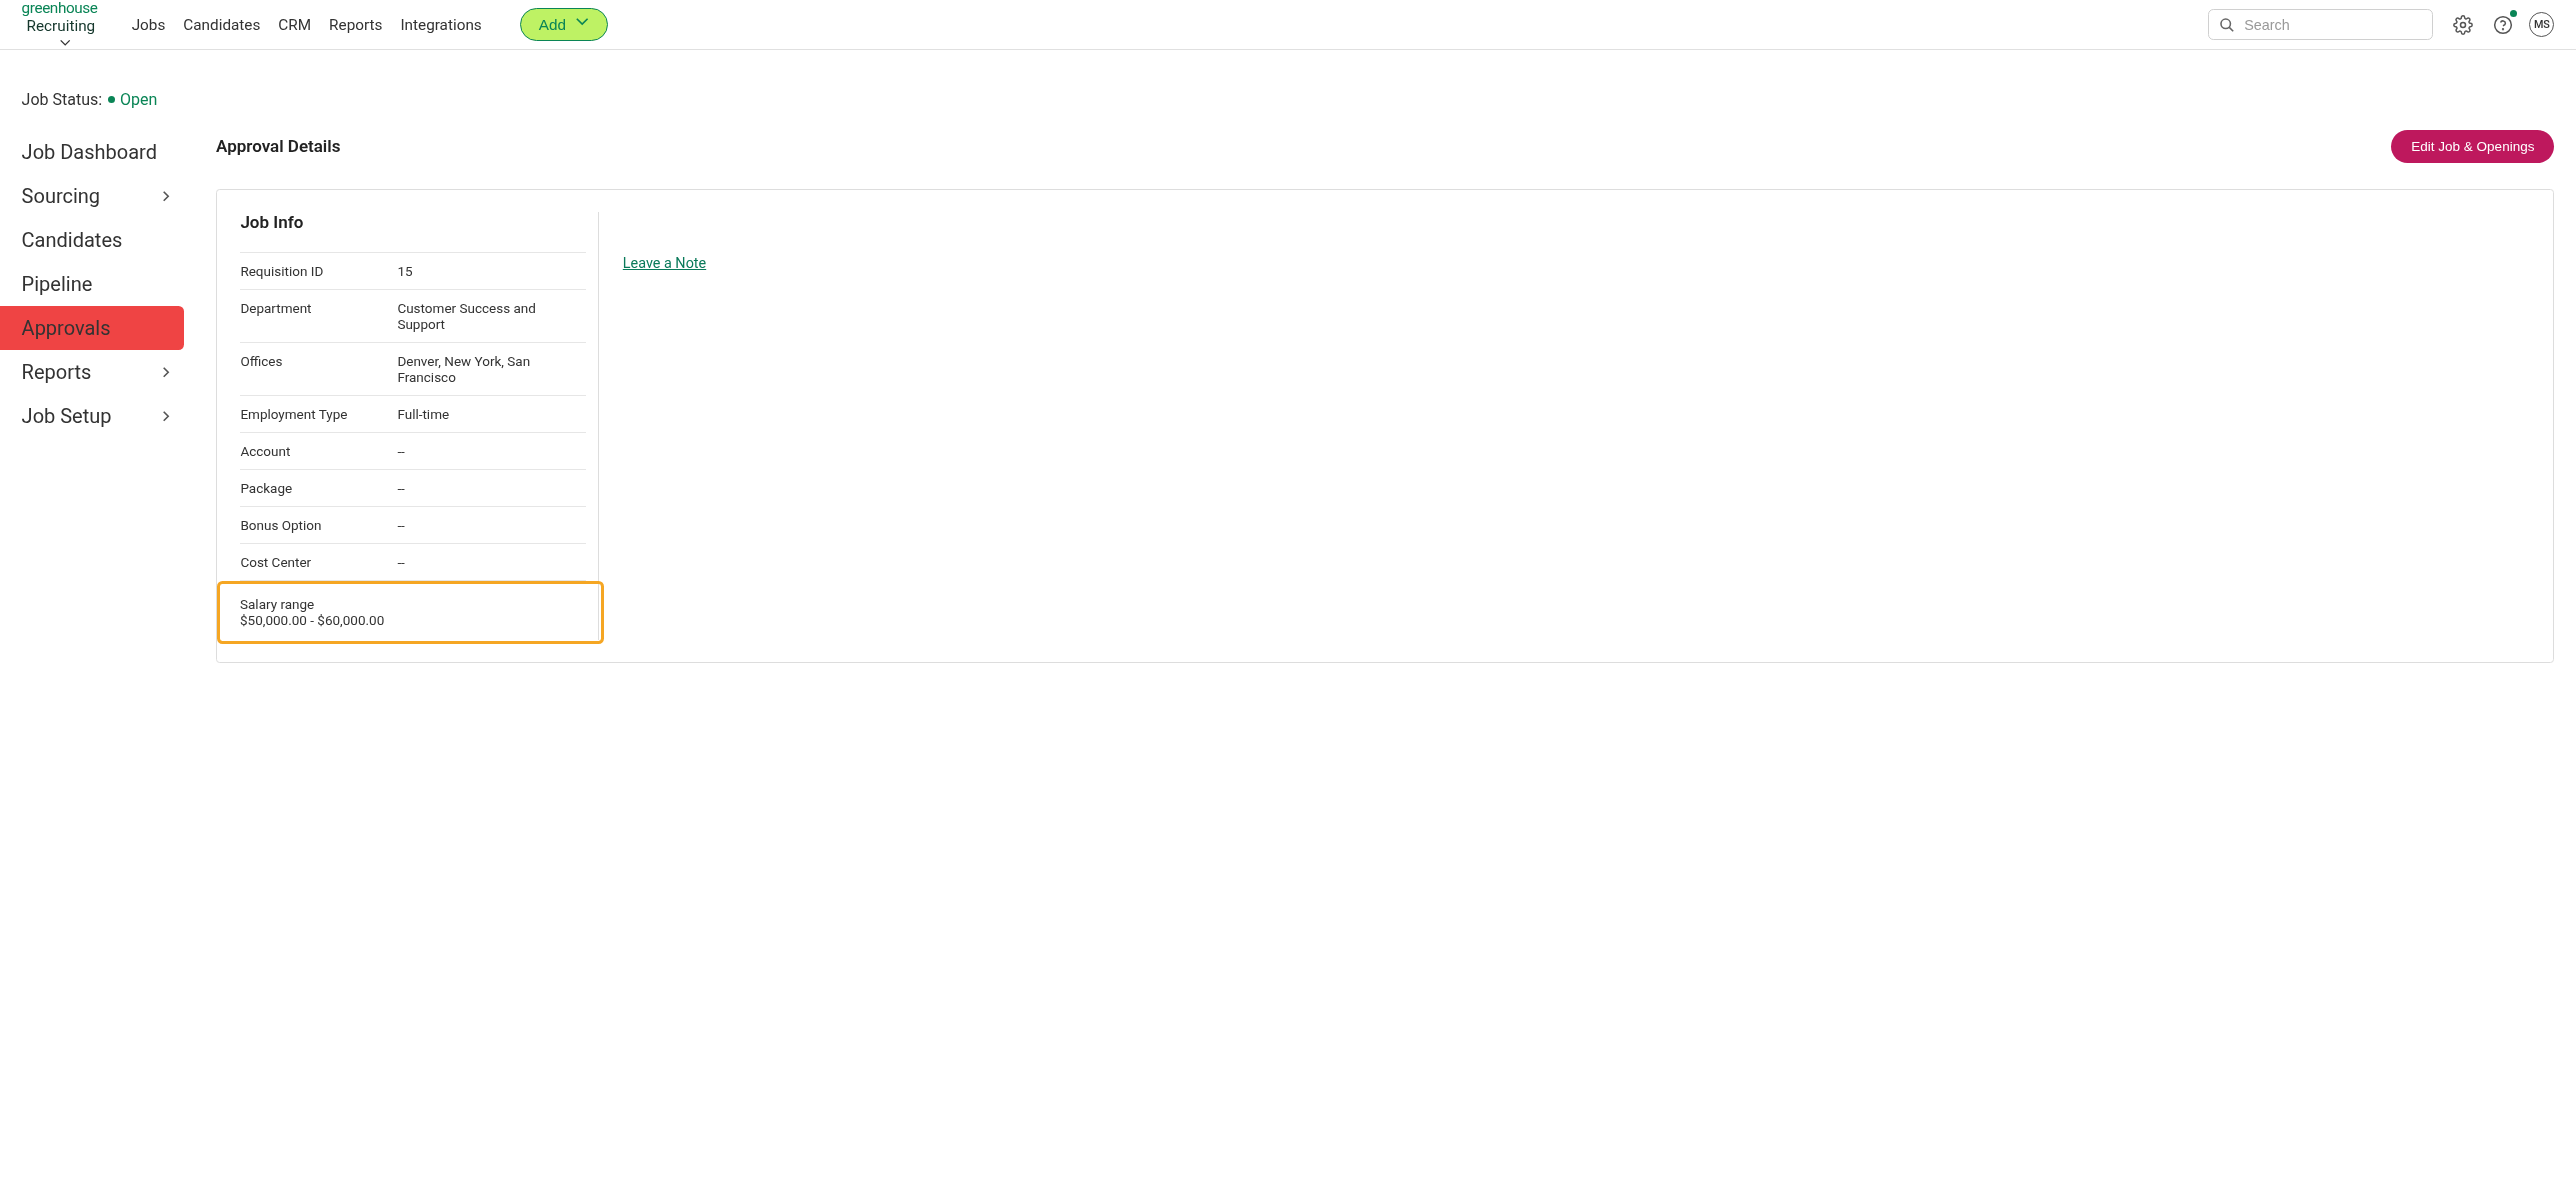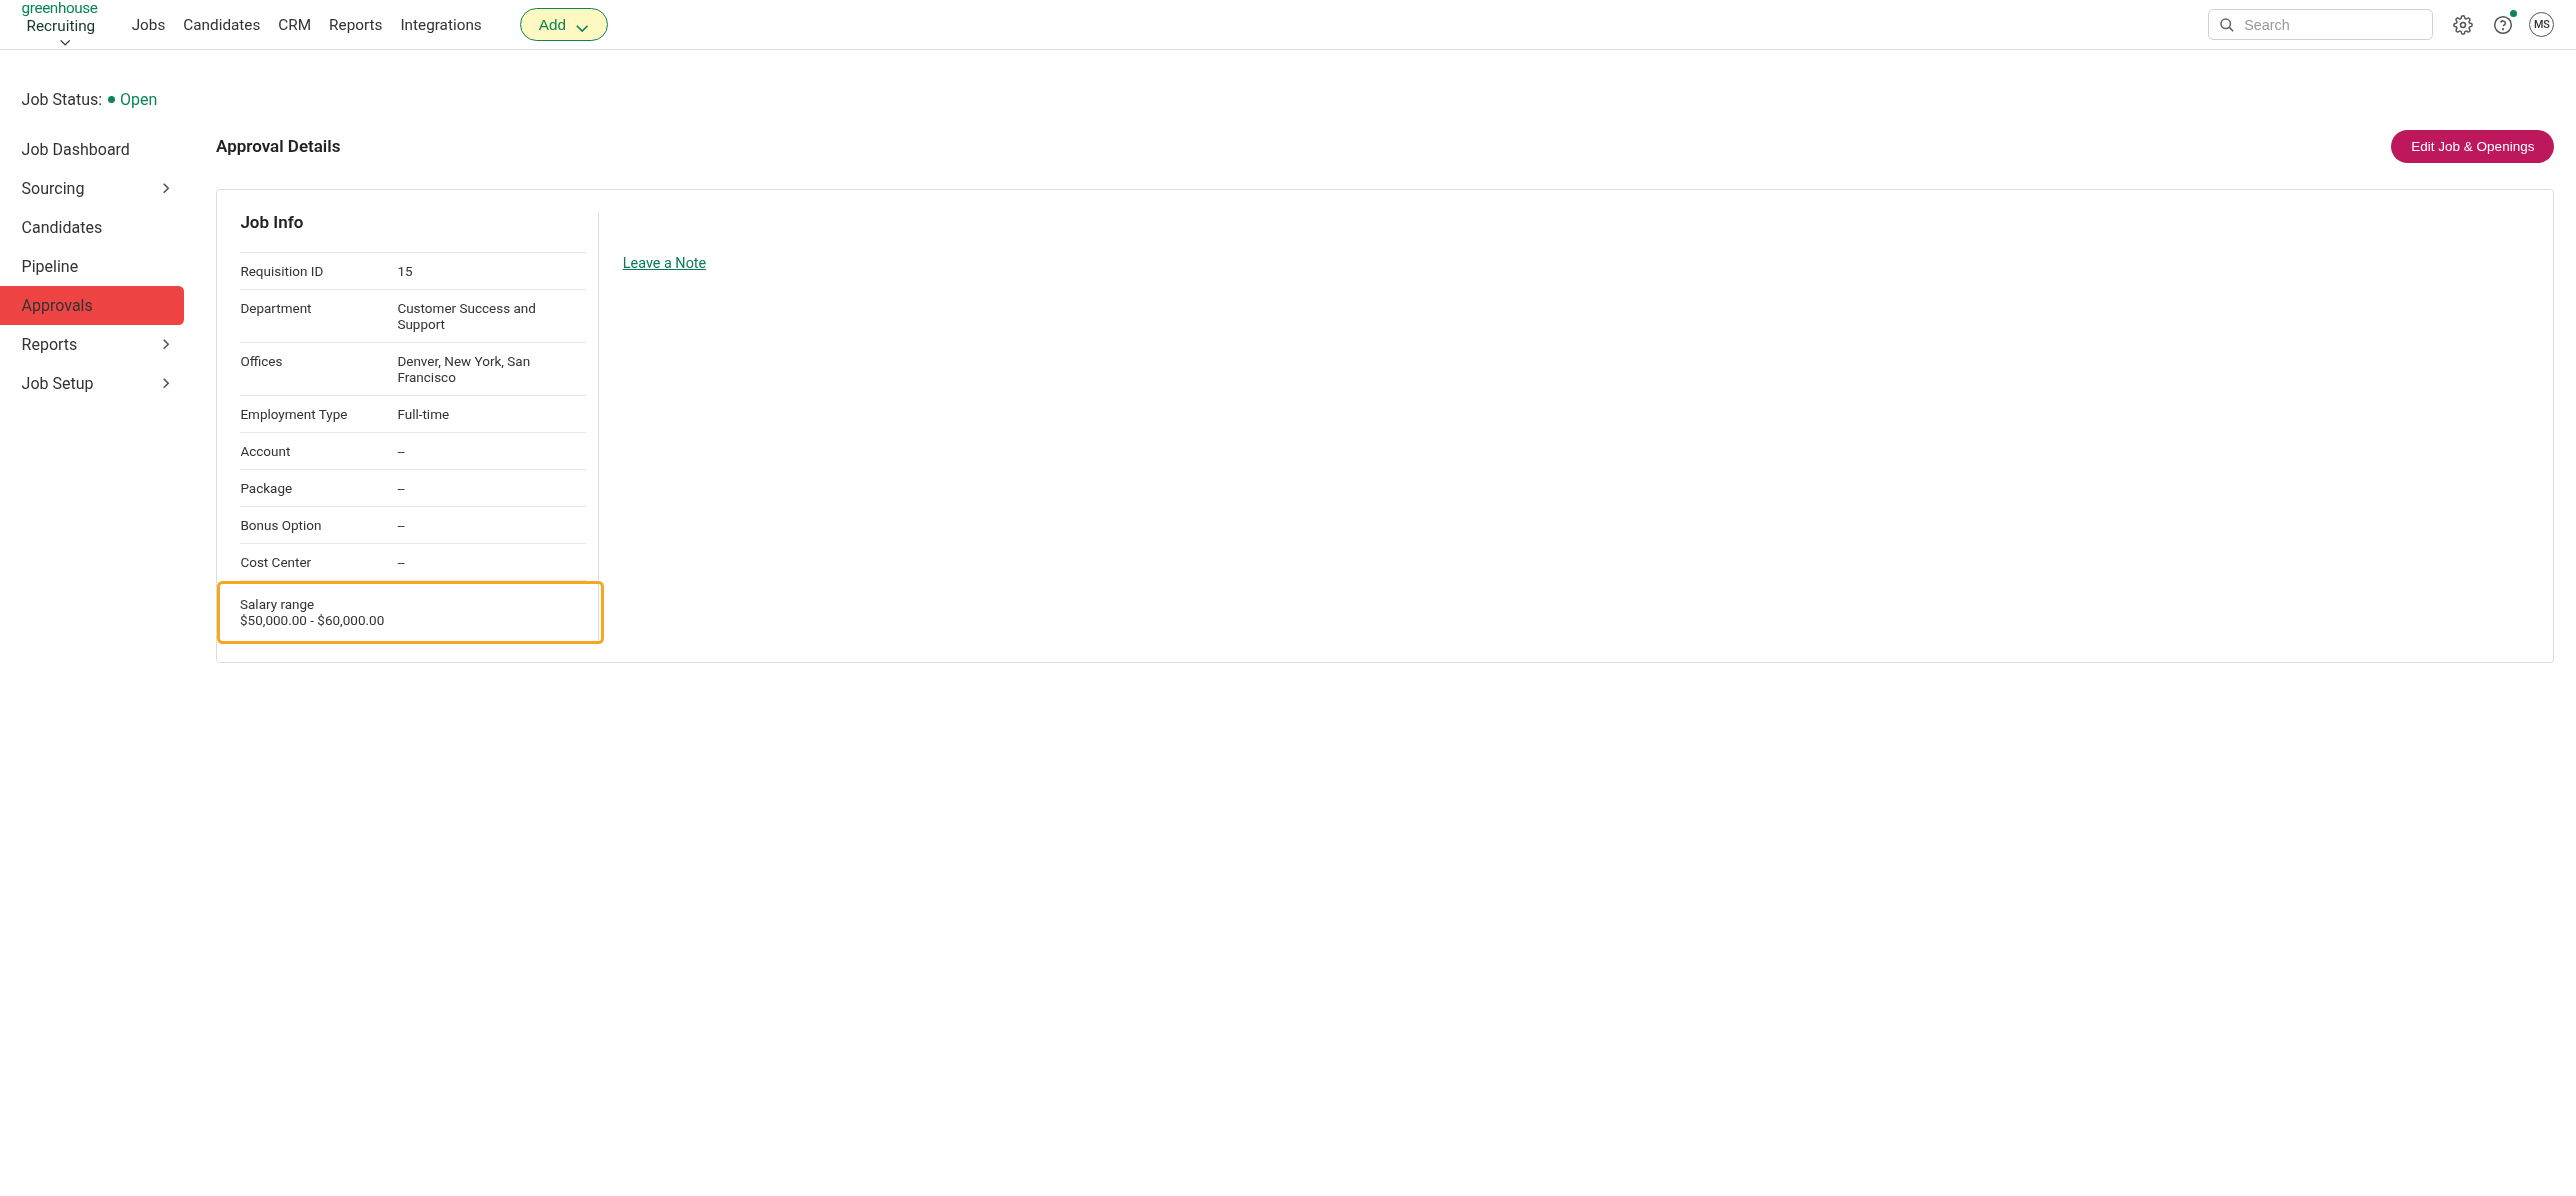--- a/index.html
+++ b/index.html
@@ -33,25 +33,25 @@
       gap: 18px;
       margin-left: 27px;
     }
     .nav-link {
       font-size: 15.3px;
       color: #333;
       cursor: pointer;
     }
     .add-btn {
       display: flex;
-      align-items: flex-end;
+      align-items: flex-start;
       gap: 9px;
       border: 1.3px solid #0a8556;
       color: #0a8556;
-      background: #fef9c3;
+      background: #bef264;
       border-radius: 18px;
       padding: 6.3px 18px;
       font-size: 15.3px;
       margin-left: 20px;
       cursor: pointer;
     }
     .add-btn svg { stroke: #0a8556; }
     .nav-spacer { flex: 1; }
     .search-wrap {
       display: flex;
@@ -151,21 +151,21 @@
     .sidebar {
       width: 184px;
       padding-top: 5.4px;
       flex-shrink: 0;
     }
     .sidebar-item {
       display: flex;
       align-items: center;
       justify-content: space-between;
       padding: 10px 14.4px 10px 21.6px;
-      font-size: 16px;
+      font-size: 20px;
       color: #333;
       cursor: pointer;
     }
     .sidebar-item.active {
       background: #ef4444;
       border-radius: 0 5.4px 5.4px 0;
     }
     .sidebar-chevron { color: #555; }
     
     .main {

